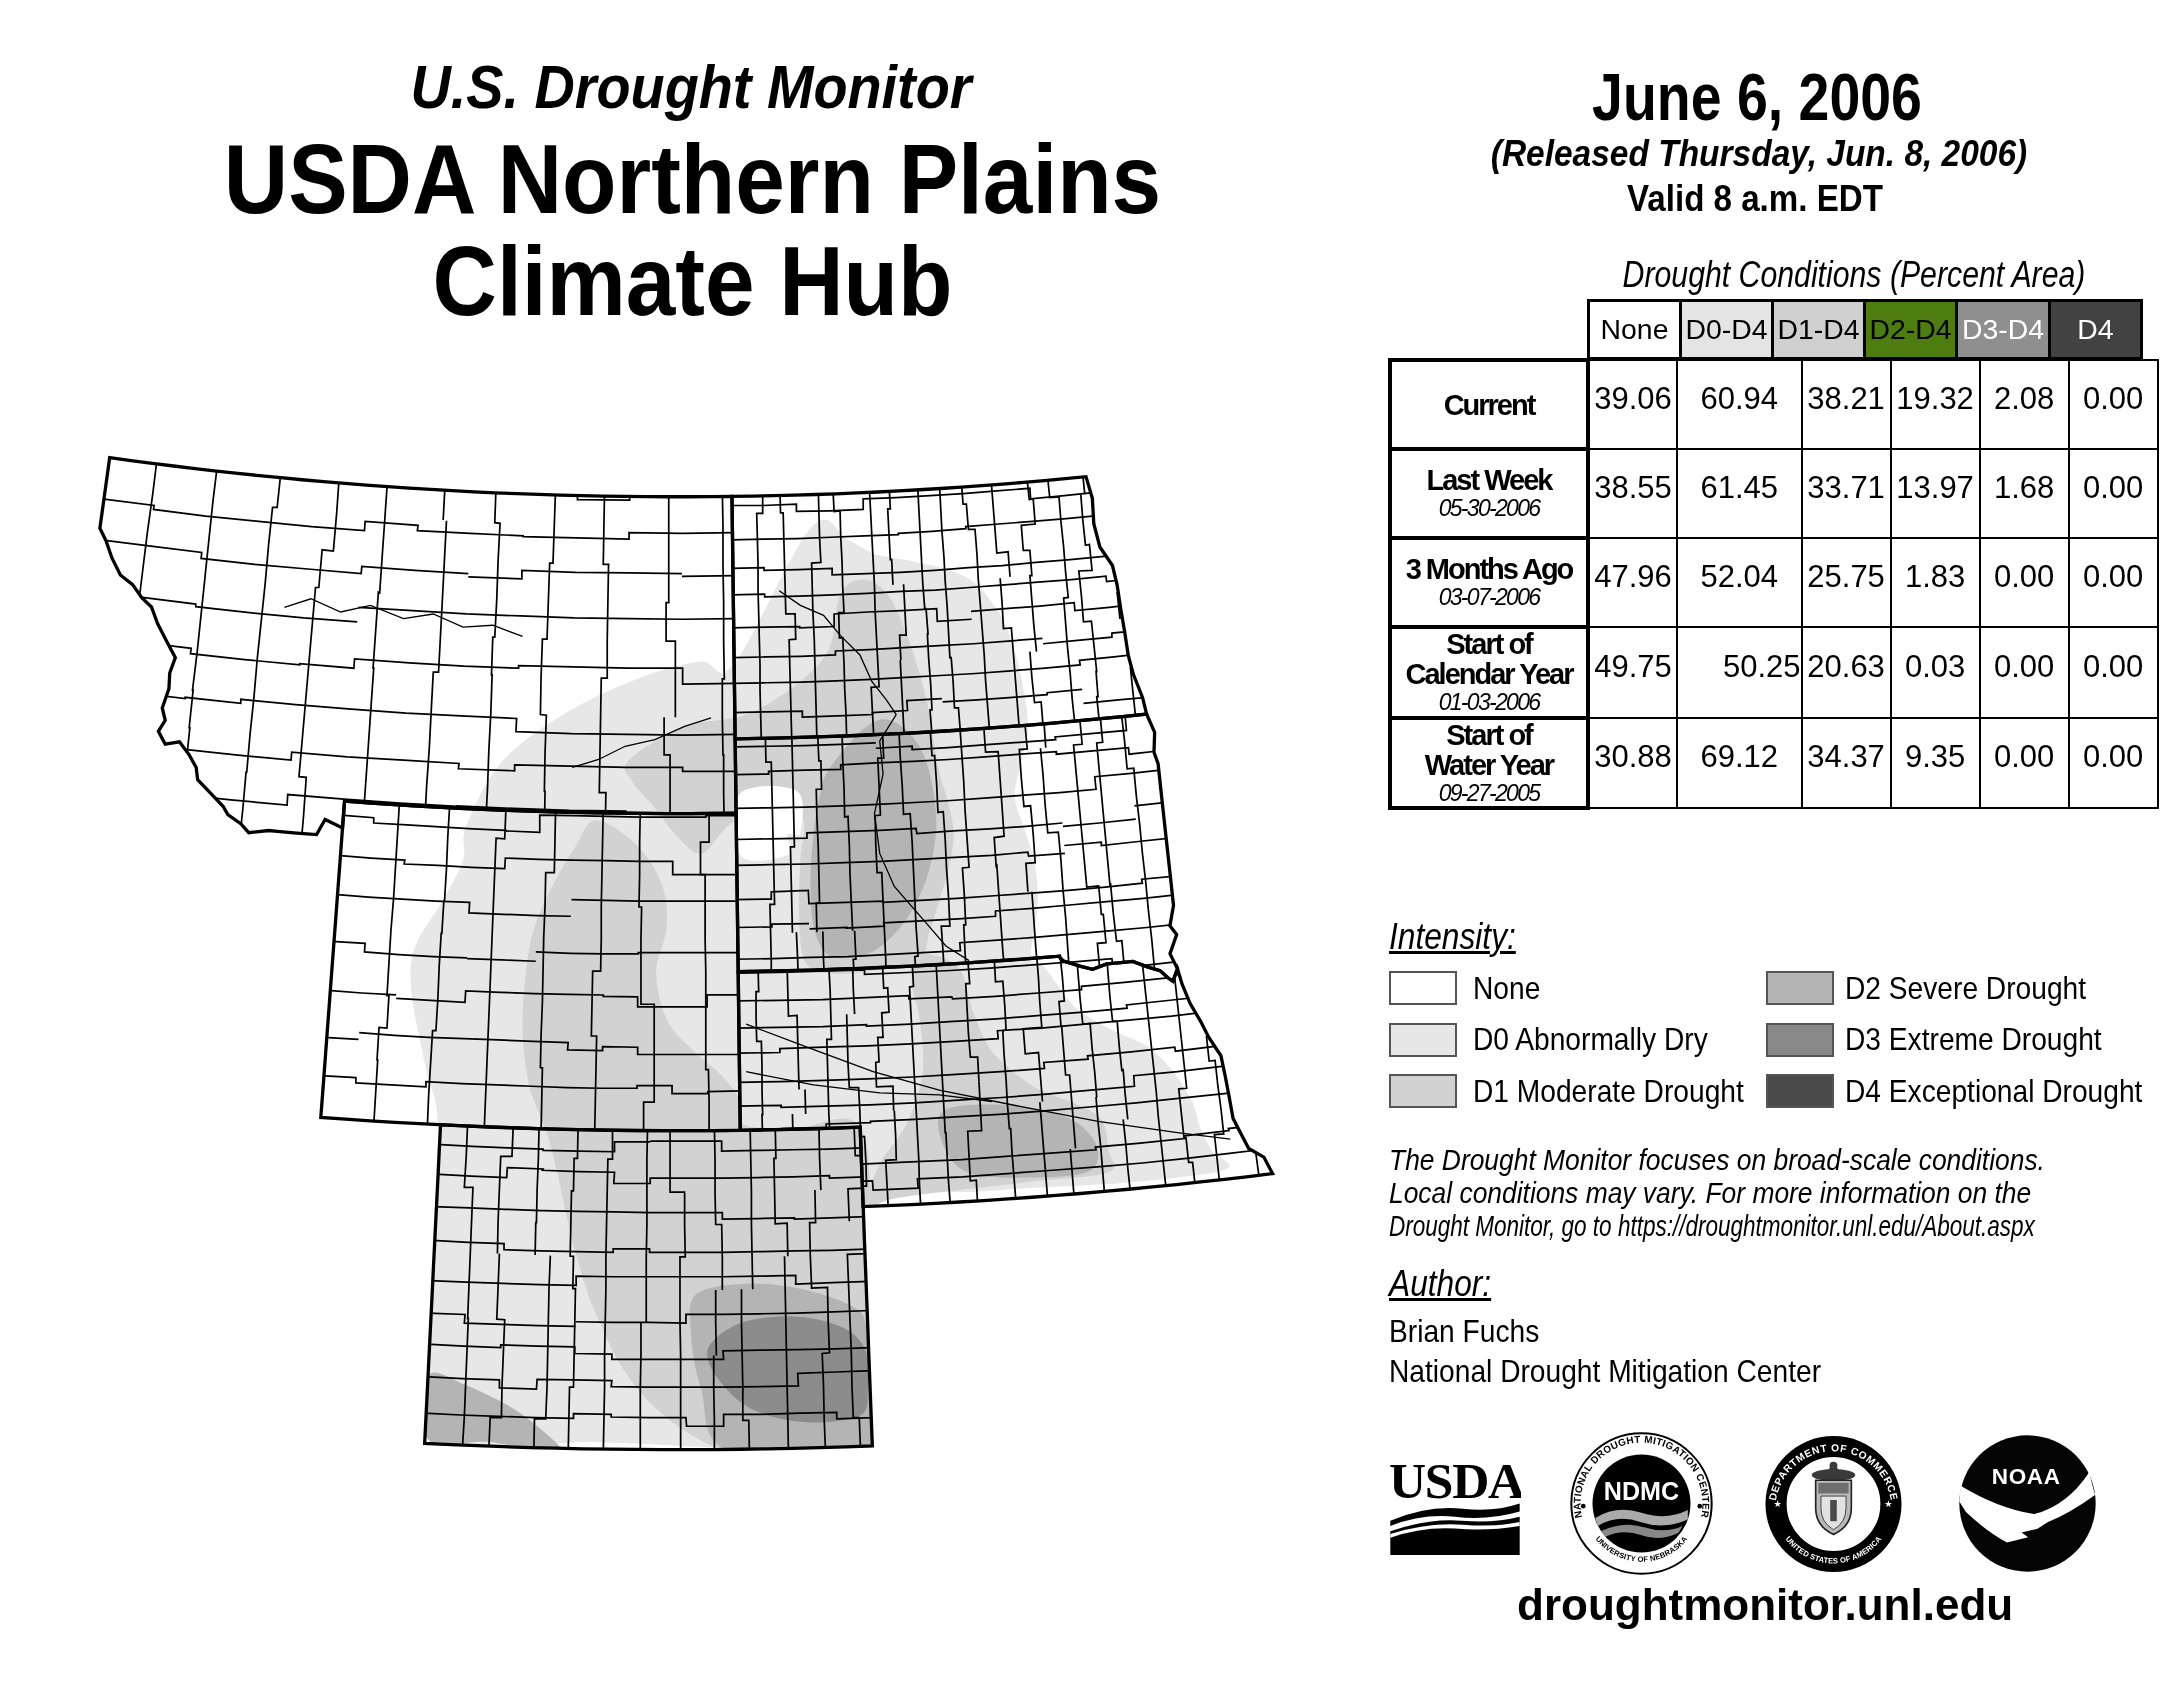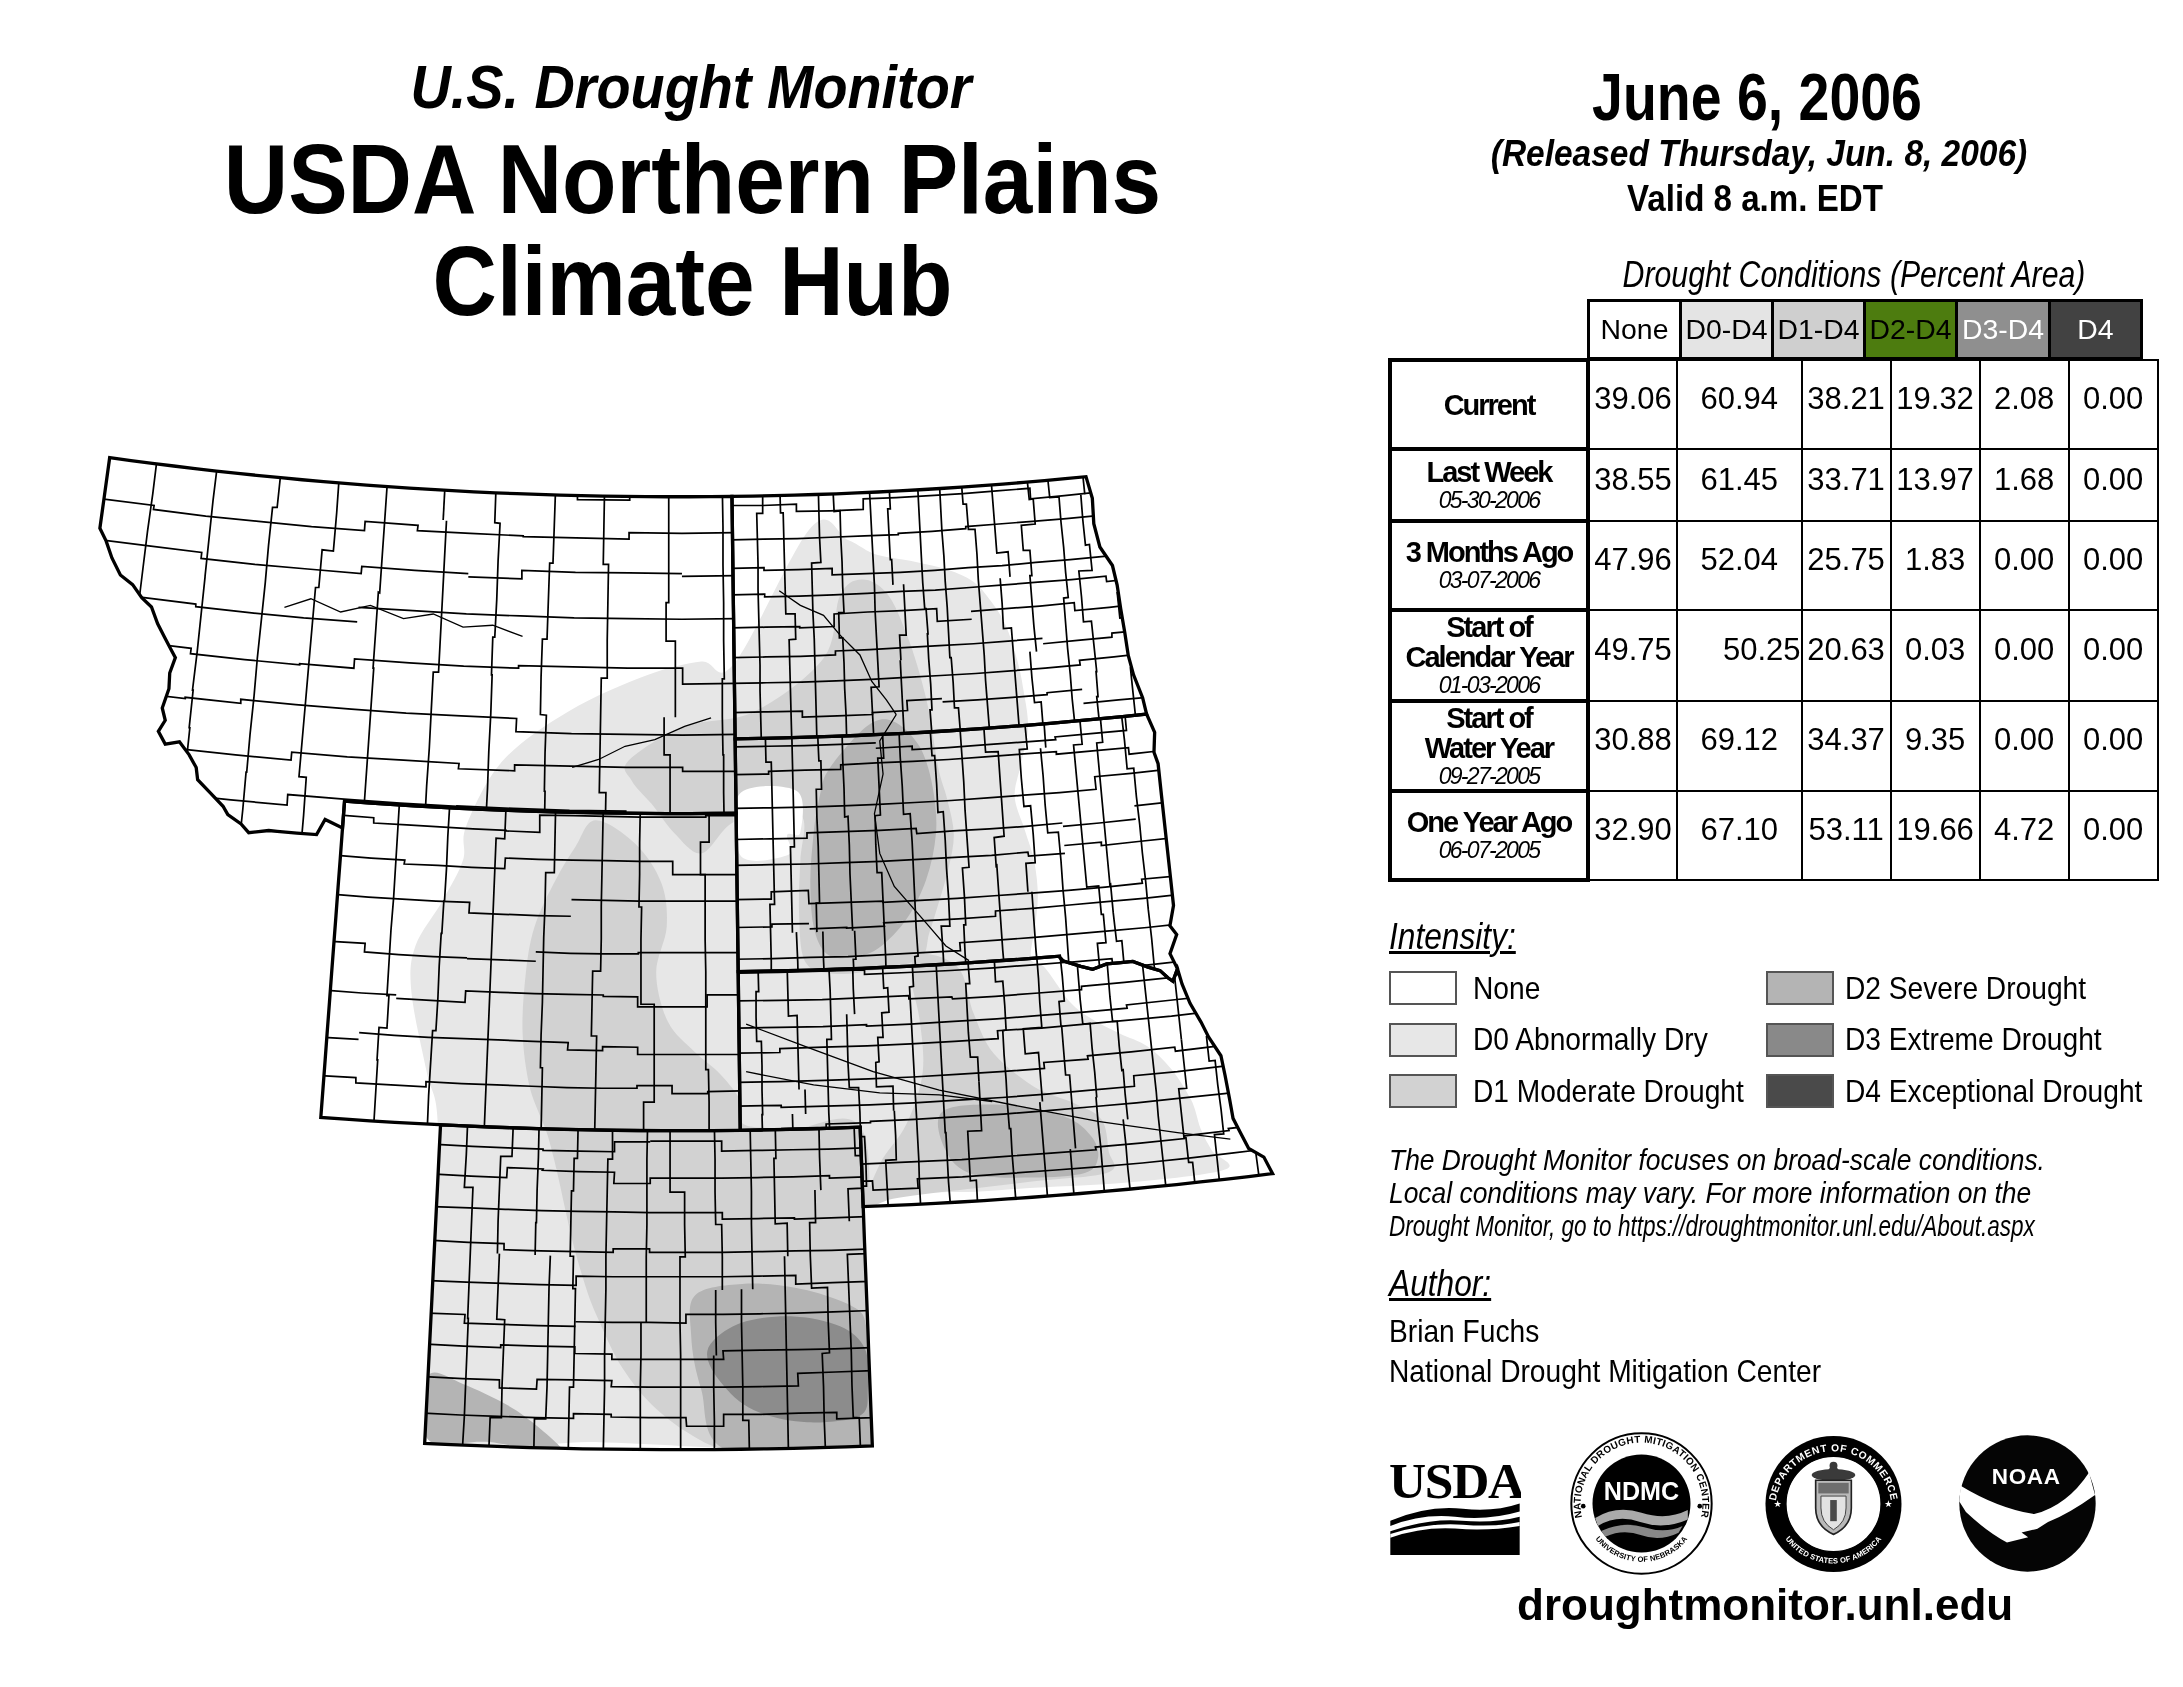--- a/index.html
+++ b/index.html
@@ -58,21 +58,21 @@
             <div class="rl">Current</div>
           </td>
 <td class="n" style="border:2.6px solid #000;text-align:center;">39.06</td>
 <td class="n" style="border:2.6px solid #000;text-align:center;">60.94</td>
 <td class="n" style="border:2.6px solid #000;text-align:center;">38.21</td>
 <td class="n" style="border:2.6px solid #000;text-align:center;">19.32</td>
 <td class="n" style="border:2.6px solid #000;text-align:center;">2.08</td>
 <td class="n" style="border:2.6px solid #000;text-align:center;">0.00</td>
 </tr>
 
-<tr style="height:72px;">
+<tr style="height:89px;">
 <td style="border:4px solid #000;text-align:center;">
             <div class="rl">Last Week</div>
             <div class="rd">05-30-2006</div>
           </td>
 <td class="n" style="border:2.6px solid #000;text-align:center;">38.55</td>
 <td class="n" style="border:2.6px solid #000;text-align:center;">61.45</td>
 <td class="n" style="border:2.6px solid #000;text-align:center;">33.71</td>
 <td class="n" style="border:2.6px solid #000;text-align:center;">13.97</td>
 <td class="n" style="border:2.6px solid #000;text-align:center;">1.68</td>
 <td class="n" style="border:2.6px solid #000;text-align:center;">0.00</td>
@@ -110,32 +110,20 @@
             <div class="rd">09-27-2005</div>
           </td>
 <td class="n" style="border:2.6px solid #000;text-align:center;">30.88</td>
 <td class="n" style="border:2.6px solid #000;text-align:center;">69.12</td>
 <td class="n" style="border:2.6px solid #000;text-align:center;">34.37</td>
 <td class="n" style="border:2.6px solid #000;text-align:center;">9.35</td>
 <td class="n" style="border:2.6px solid #000;text-align:center;">0.00</td>
 <td class="n" style="border:2.6px solid #000;text-align:center;">0.00</td>
 </tr>
 
-<tr style="height:89px;">
-<td style="border:4px solid #000;text-align:center;">
-            <div class="rl">One Year Ago</div>
-            <div class="rd">06-07-2005</div>
-          </td>
-<td class="n" style="border:2.6px solid #000;text-align:center;">32.90</td>
-<td class="n" style="border:2.6px solid #000;text-align:center;">67.10</td>
-<td class="n" style="border:2.6px solid #000;text-align:center;">53.11</td>
-<td class="n" style="border:2.6px solid #000;text-align:center;">19.66</td>
-<td class="n" style="border:2.6px solid #000;text-align:center;">4.72</td>
-<td class="n" style="border:2.6px solid #000;text-align:center;">0.00</td>
-</tr>
 </tbody>
     </table>
 </div>
 
 <div class="t i lft" style="left:1389px;top:919px;font-size:36px;text-decoration:underline;text-decoration-thickness:3.3px;">Intensity:</div>
 
 <div class="t" style="left:1389px;top:971px;width:64px;height:30px;background:#fff;border:2.6px solid #555;"></div>
 
 <div class="t lft" style="left:1473px;top:972px;font-size:32px;">None</div>
 

